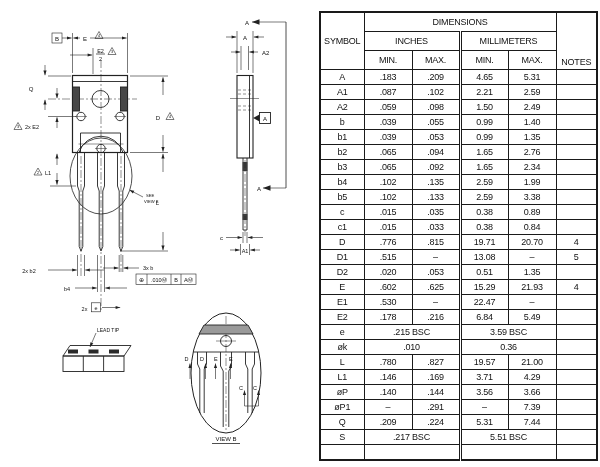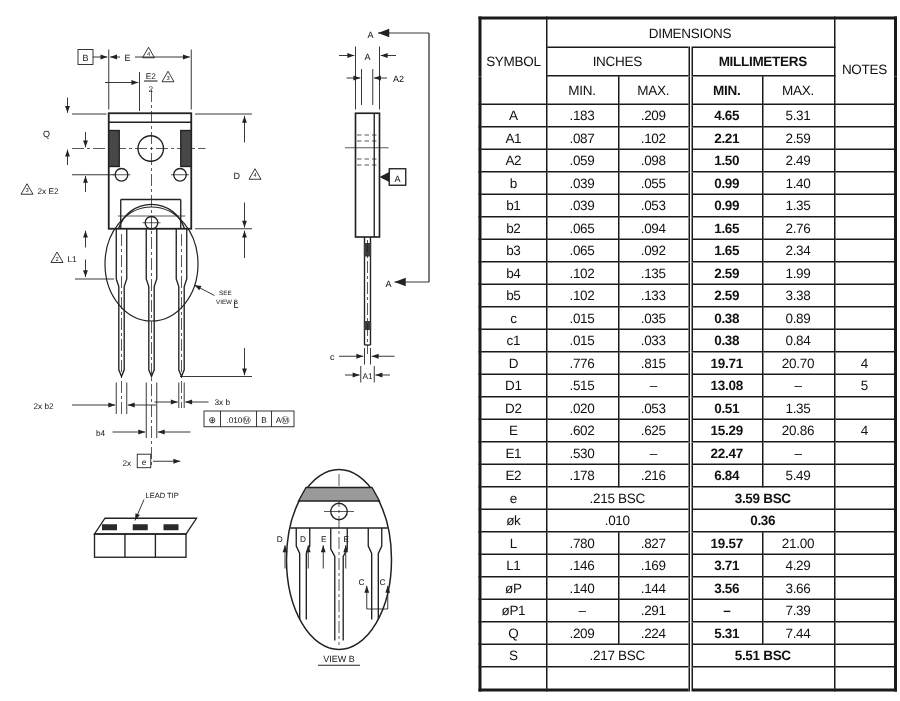--- a/index.html
+++ b/index.html
@@ -8,22 +8,22 @@
   #stage{position:absolute;left:0;top:0;width:600px;height:467px;background:#fff;overflow:hidden;}
   svg text{fill:#111;font-family:"Liberation Sans",sans-serif;}
   
   table.dim{position:absolute;left:319px;top:11px;border-collapse:collapse;
             table-layout:fixed;width:279px;font-size:9px;letter-spacing:-0.2px;}
   table.dim th,table.dim td{border:1px solid #1a1a1a;text-align:center;padding:0;
             font-weight:normal;white-space:nowrap;overflow:hidden;}
   table.dim{border:2px solid #1a1a1a;}
   table.dim thead th{height:18px;}
   table.dim tbody td{height:14px;line-height:14px;}
-  table.dim .dbl{border-left:3px double #1a1a1a;font-weight:bold;}
-  table.dim .noteh{vertical-align:bottom;padding-bottom:18px;}
+  table.dim .dbl{border-left:3px double #1a1a1a;}
+  table.dim .noteh{vertical-align:bottom;padding-bottom:2px;}
 </style>
 </head>
 <body>
 
 <div id="stage">
 
 
 <svg width="318" height="467" viewBox="0 0 318 467">
 
   <g stroke="#222" stroke-width="0.9" fill="none">
@@ -436,21 +436,21 @@
           <td>.053</td>
           <td class="dbl">0.51</td>
           <td>1.35</td>
           <td></td>
         </tr>
         <tr>
           <td>E</td>
           <td>.602</td>
           <td>.625</td>
           <td class="dbl">15.29</td>
-          <td>20.86</td>
+          <td>21.93</td>
           <td>4</td>
         </tr>
         <tr>
           <td>E1</td>
           <td>.530</td>
           <td>–</td>
           <td class="dbl">22.47</td>
           <td>–</td>
           <td></td>
         </tr>

